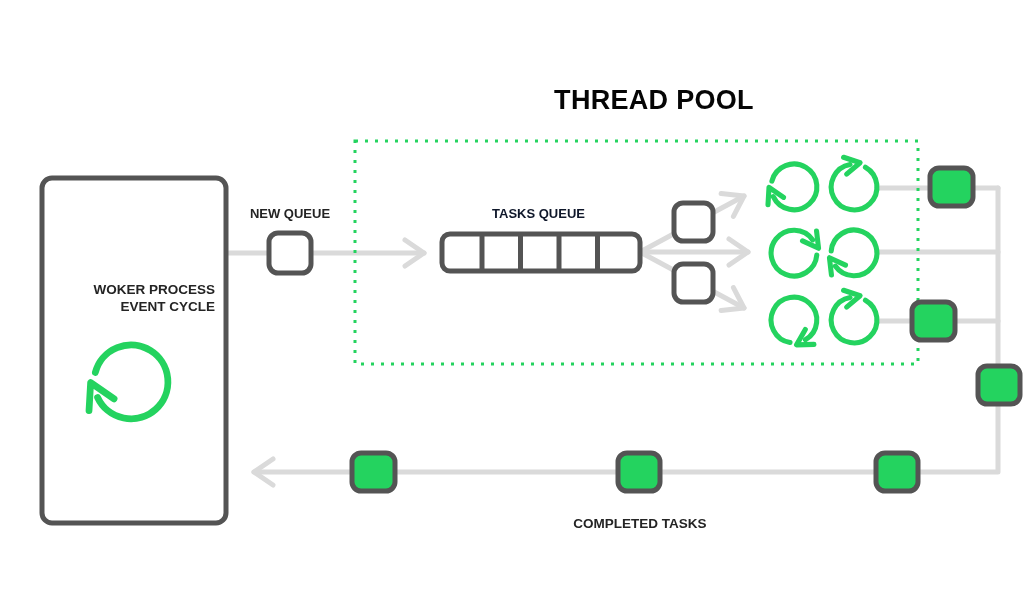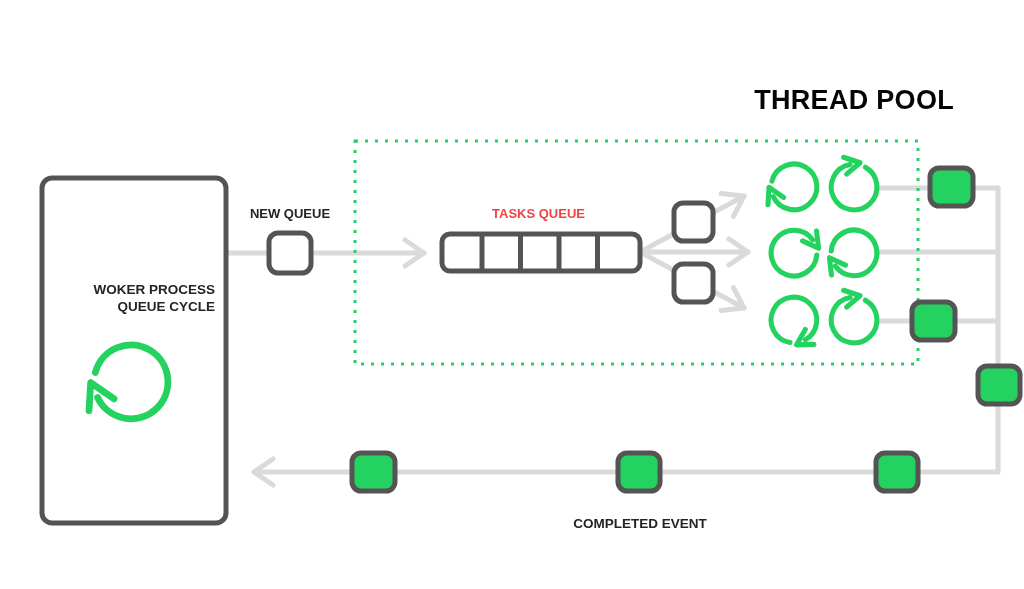--- a/index.html
+++ b/index.html
@@ -37,24 +37,24 @@
   marker  { overflow: visible; }
 
   
   .lbl {
     position: absolute;
     font-weight: bold;
     color: var(--text-black);
     text-align: center;
     white-space: nowrap;
   }
-  .title-lbl   { left: 354px; top: 85px;  width: 600px; font-size: 27px; letter-spacing: .3px; color: #050505; text-align: right; }
+  .title-lbl   { left: 354px; top: 85px;  width: 600px; font-size: 27px; letter-spacing: .3px; color: #050505; }
   .worker-lbl  { left: 52px;  top: 281px; width: 163px; font-size: 13.5px; line-height: 17px; white-space: normal; color: #242424; text-align: right; }
   .newtask-lbl { left: 230px; top: 206px; width: 120px; font-size: 13px;   color: #242424; }
-  .queue-lbl   { left: 460px; top: 206px; width: 157px; font-size: 13px;   color: #ef4444; }
+  .queue-lbl   { left: 460px; top: 206px; width: 157px; font-size: 13px;   color: #0f172a; }
   .done-lbl    { left: 530px; top: 516px; width: 220px; font-size: 13.5px; color: #242424; }
 </style>
 </head>
 <body>
 
 <div class="stage">
 
   <svg class="diagram" width="1024" height="589" viewBox="0 0 1024 589">
     <defs>
 
@@ -113,21 +113,21 @@
     <use href="#refresh-base" class="spin spin-sm" transform="translate(794 253) rotate(65) scale(1.27) translate(-24 -24)"></use>
     <use href="#refresh-base" class="spin spin-sm" transform="translate(854 253) rotate(-115) scale(1.27) translate(-24 -24)"></use>
     <use href="#refresh-base" class="spin spin-sm" transform="translate(794 320) rotate(160) scale(1.27) translate(-24 -24)"></use>
     <use href="#refresh-base" class="spin spin-sm" transform="translate(854 320) scale(1.27) translate(-24 -24)"></use>
   </svg>
 
   <div class="lbl title-lbl">THREAD POOL</div>
 
   <div class="lbl worker-lbl">
     <div>WOKER PROCESS</div>
-    <div>QUEUE CYCLE</div>
+    <div>EVENT CYCLE</div>
   </div>
 
   <div class="lbl newtask-lbl">NEW QUEUE</div>
 
   <div class="lbl queue-lbl">TASKS QUEUE</div>
 
-  <div class="lbl done-lbl">COMPLETED EVENT</div>
+  <div class="lbl done-lbl">COMPLETED TASKS</div>
 </div>
 
 </body></html>

